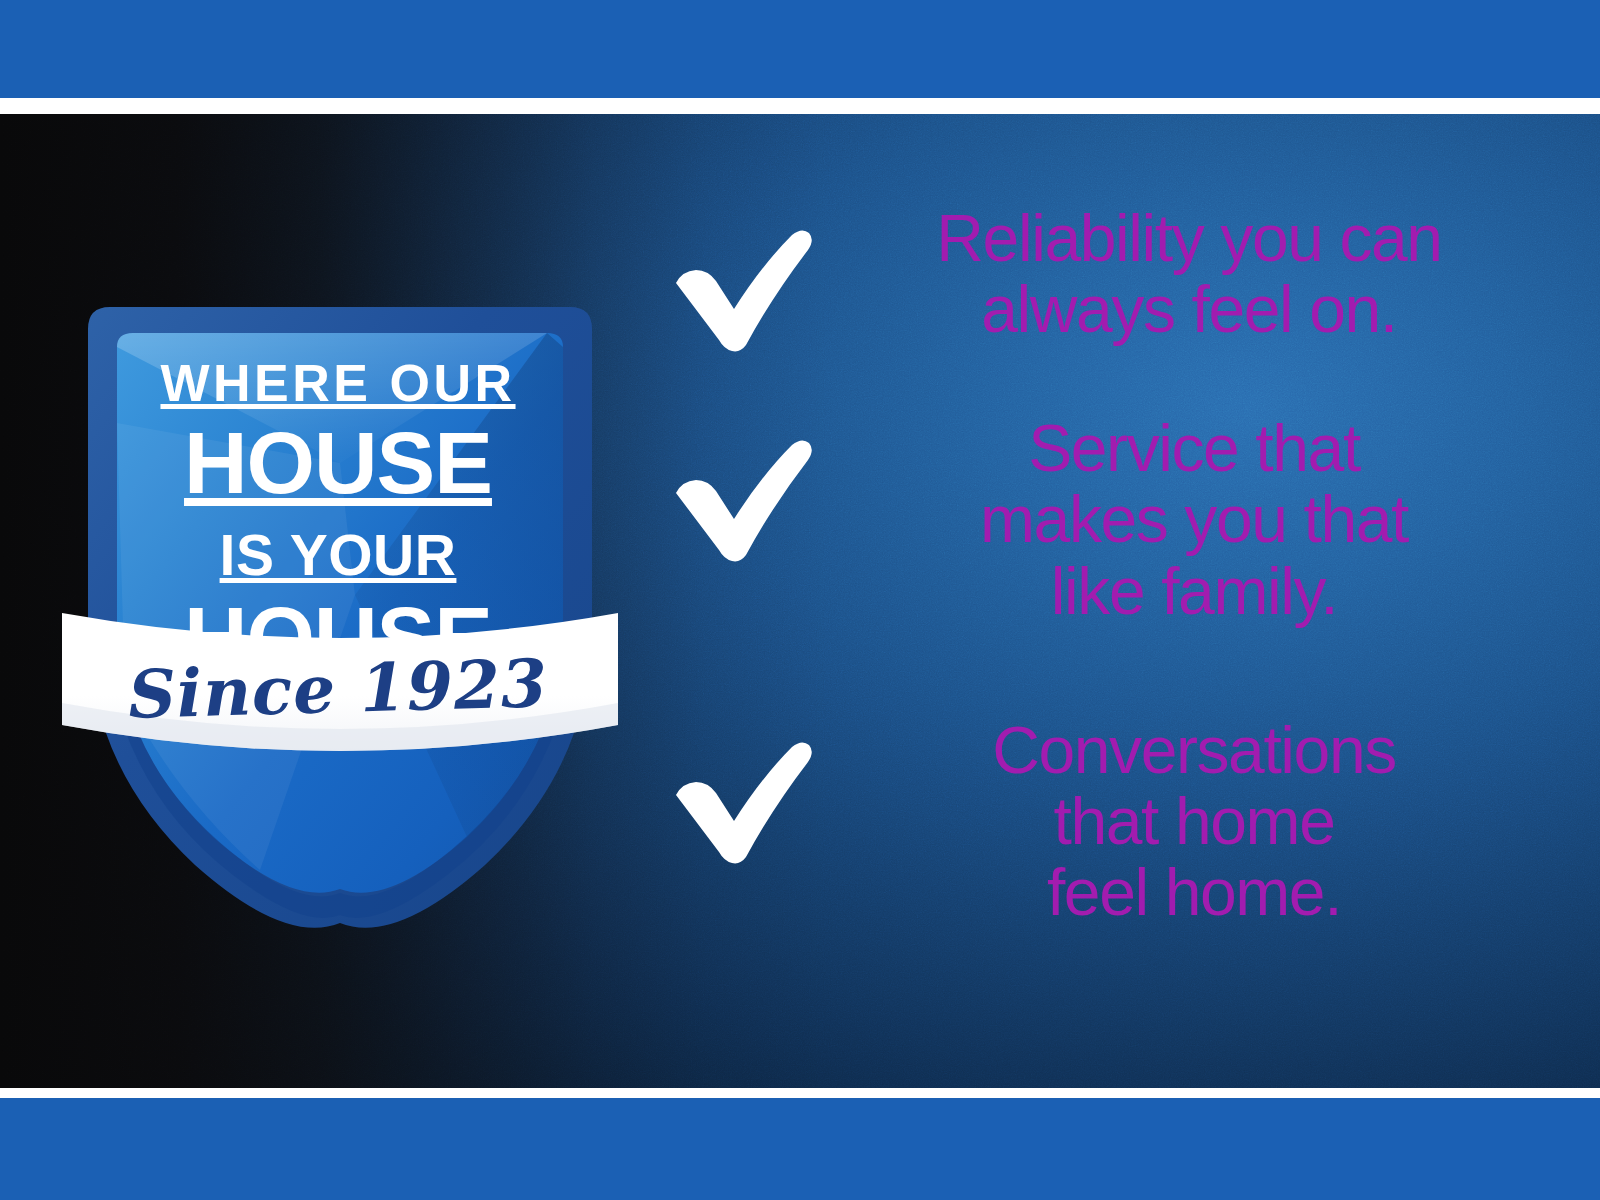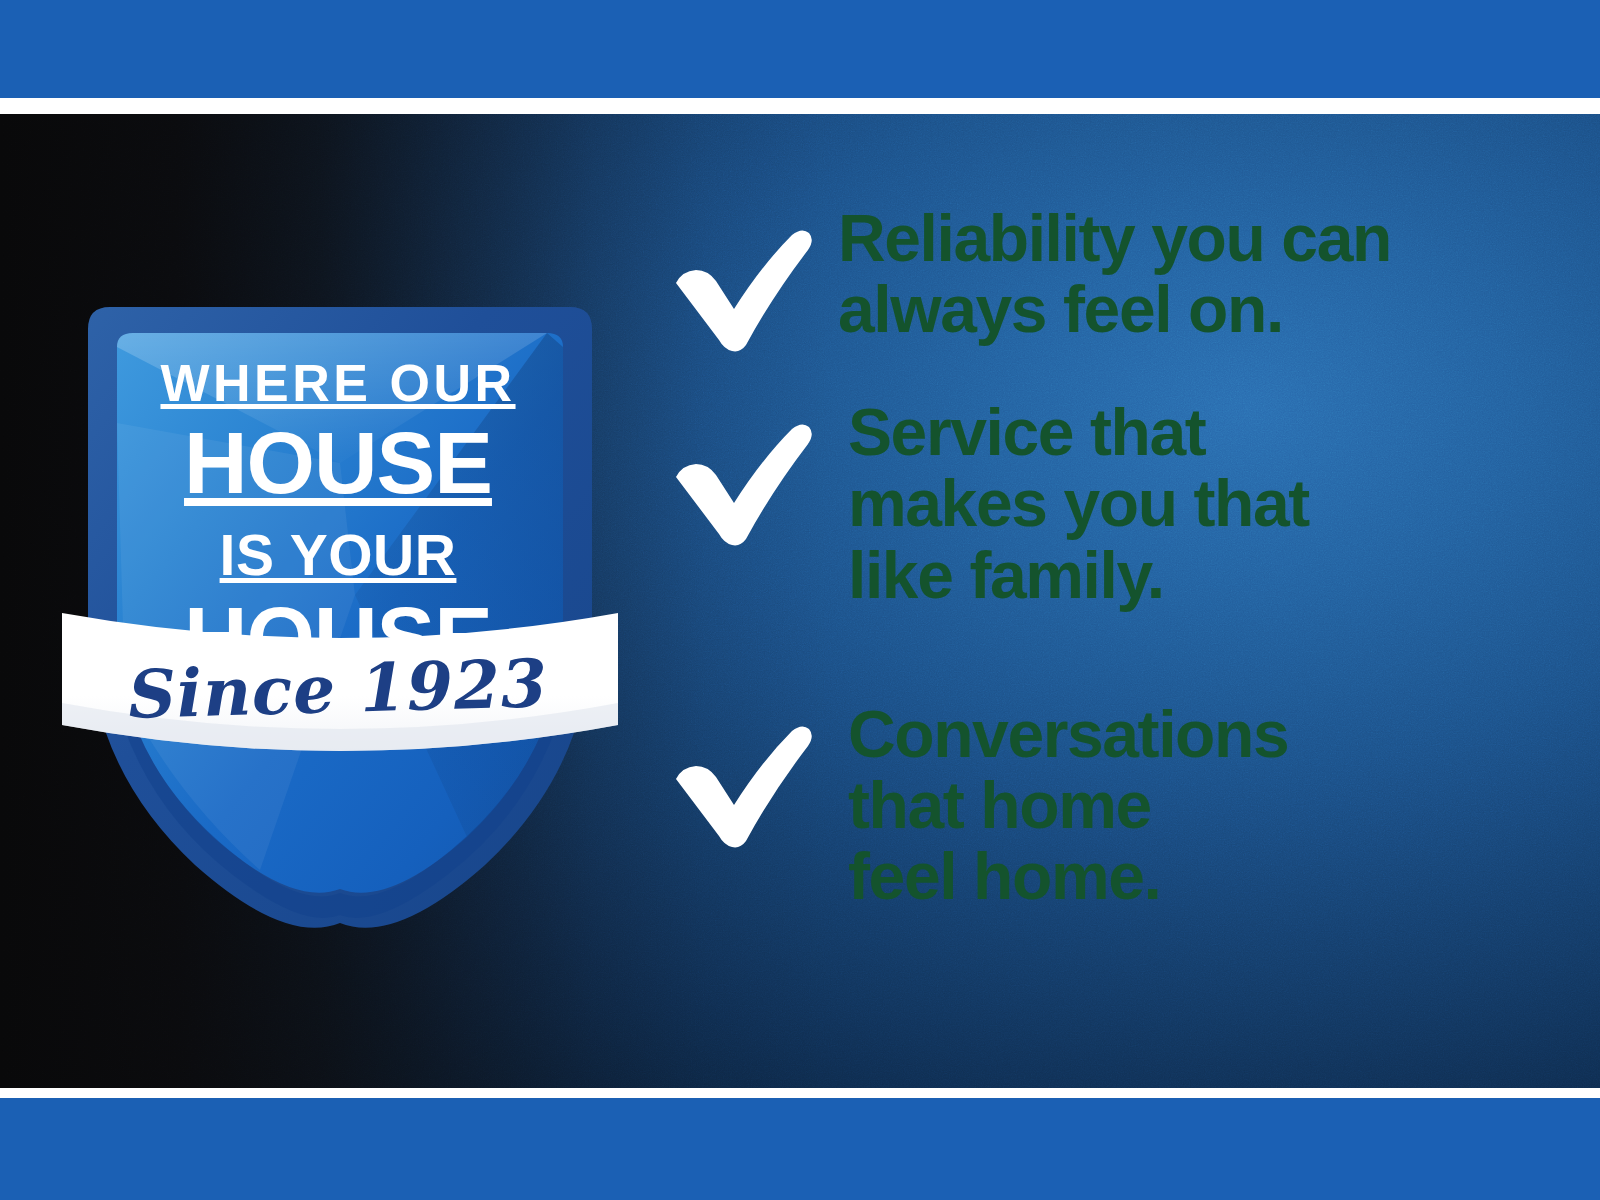--- a/index.html
+++ b/index.html
@@ -137,39 +137,40 @@
     left: 660px;
     top: 195px;
     width: 880px;
   }
   .bullet {
     position: relative;
     display: block;
     min-height: 150px;
   }
   .bullet.b1 { margin-top: 8px; }
-  .bullet.b2 { margin-top: 44px; }
+  .bullet.b2 { margin-top: 60px; }
   .bullet.b3 { margin-top: 88px; }
 
   .check-icon {
     position: absolute;
     left: 8px;
     top: 18px;
     width: 148px;
     height: 132px;
   }
   .check-icon svg { display: block; width: 148px; height: 132px; }
 
   .bullet-text {
     margin-left: 178px;
-    color: #14532d;
-    font-weight: 700;
+    color: #a21caf;
+    font-weight: 400;
     font-size: 66px;
     line-height: 1.08;
     letter-spacing: -1.4px;
+    text-align: center;
     -webkit-font-smoothing: antialiased;
   }
   .bullet.b2 .bullet-text,
   .bullet.b3 .bullet-text { margin-left: 188px; }
   .bullet-line { display: block; white-space: nowrap; }
 </style>
 </head>
 <body>
 
 <div id="poster">

